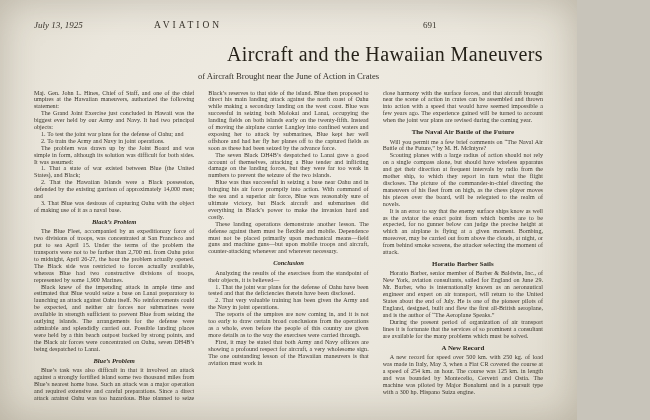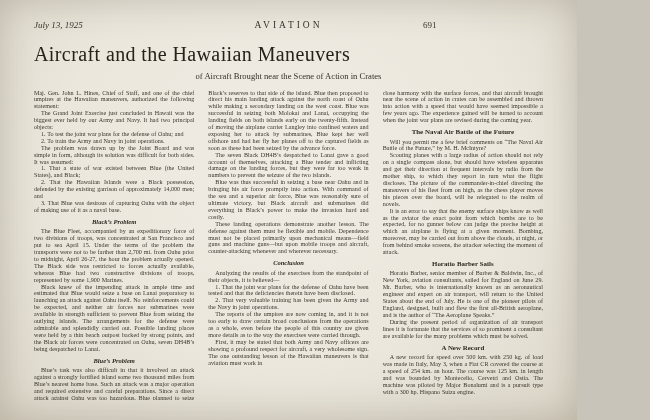--- a/index.html
+++ b/index.html
@@ -21,25 +21,25 @@
   }
   .running-head {
     display: flex;
     justify-content: space-between;
     align-items: baseline;
     font-size: 9px;
     line-height: 10px;
     color: #38332b;
   }
   .rh-date { font-style: italic; width: 120px; }
-  .rh-title { letter-spacing: 3px; font-size: 9.5px; text-align: center; flex: 1; }
+  .rh-title { letter-spacing: 3px; font-size: 9.5px; text-align: left; flex: 1; }
   .rh-page { width: 120px; text-align: left; }
   .title {
     margin-top: 12px;
-    text-align: left;
+    text-align: right;
     font-size: 20px;
     line-height: 24px;
     font-weight: 400;
     color: #262219;
     letter-spacing: 0.4px;
   }
   .subtitle {
     margin-top: 5px;
     text-align: center;
     font-size: 8.6px;
@@ -81,21 +81,21 @@
 <div class="page">
   <div class="running-head">
     <span class="rh-date">July 13, 1925</span>
     <span class="rh-title">AVIATION</span>
     <span class="rh-page">691</span>
   </div>
 
   <h1 class="title">Aircraft and the Hawaiian Maneuvers</h1>
 
   <div class="subtitle">
-    <div>of Aircraft Brought near the Scene of Action in Crates</div>
+    <div>of Aircraft Brought near the June of Action in Crates</div>
   </div>
 
   <div class="columns">
     <div class="col">
         <p class="para noind">Maj. Gen. John L. Hines, Chief of Staff, and one of the chief umpires at the Hawaiian maneuvers, authorized the following statement:</p>
         <p class="para">The Grand Joint Exercise just concluded in Hawaii was the biggest ever held by our Army and Navy. It had two principal objects:</p>
         <p class="para">1. To test the joint war plans for the defense of Oahu; and</p>
         <p class="para">2. To train the Army and Navy in joint operations.</p>
         <p class="para">The problem was drawn up by the Joint Board and was simple in form, although its solution was difficult for both sides. It was assumed:</p>
         <p class="para">1. That a state of war existed between Blue (the United States), and Black;</p>

